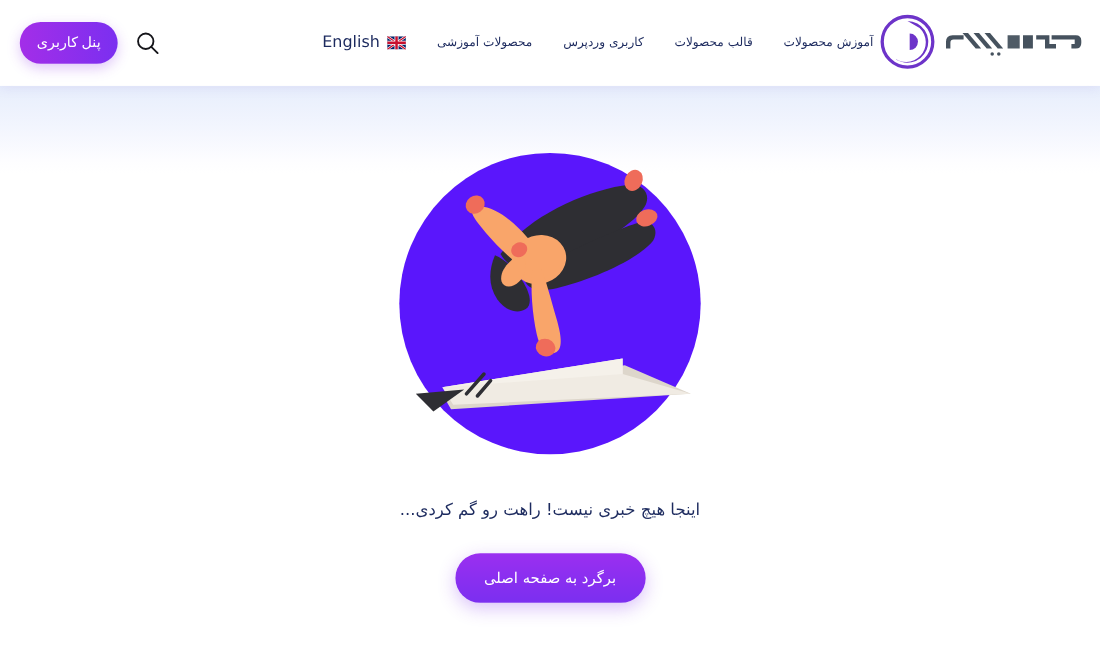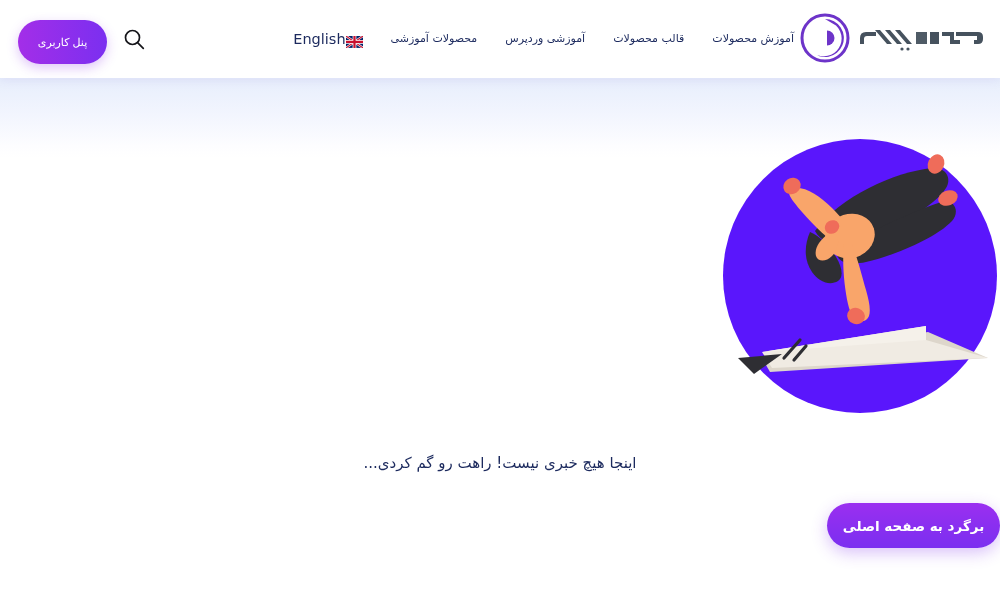--- a/index.html
+++ b/index.html
@@ -65,21 +65,22 @@
     font-size: 11px;
     letter-spacing: 0;
     padding: 0 14px;
     line-height: 78px;
     white-space: nowrap;
     cursor: pointer;
     text-decoration: none;
   }
   .nav-item.lang {
     display: flex;
-    align-items: flex-end;
+    align-items: center;
+    gap: 7px;
     direction: ltr;
     font-size: 14.5px;
     line-height: normal;
   }
   .flag-icon {
     display: inline-block;
     width: 17px; height: 12px;
     vertical-align: middle;
   }
 
@@ -92,27 +93,27 @@
     display: flex;
     align-items: center;
     justify-content: center;
   }
 
   .panel-btn {
     position: absolute;
     left: 18px;
     top: 20px;
     width: 89px;
-    height: 44px;
+    height: 38px;
     border: none;
     border-radius: 22px;
     background: linear-gradient(270deg, #7b2ff0 0%, #a32ee8 100%);
     color: #ffffff;
-    font-size: 11px;
-    font-family: Liberation Sans, sans-serif;
+    font-size: 13px;
+    font-family: Liberation Serif, serif;
     cursor: pointer;
     box-shadow: 0 4px 12px rgba(140, 50, 230, 0.28);
     direction: rtl;
     padding: 0;
   }
 
   
   .bg-fade {
     position: absolute;
     top: 78px; left: 0;
@@ -124,20 +125,21 @@
 
   
   .main {
     position: absolute;
     top: 78px; left: 0;
     width: 1000px;
     height: 522px;
     z-index: 5;
     display: flex;
     flex-direction: column;
+    align-items: center;
     border-radius: 14px;
   }
 
   .illus-wrap {
     margin-top: 58px;
     width: 280px;
     height: 280px;
   }
   .illus-wrap svg { display:block; width:280px; height:280px; }
 
@@ -156,21 +158,20 @@
     border: none;
     border-radius: 24px;
     background: linear-gradient(180deg, #9b2ff0 0%, #8a2ff0 50%, #7b2ff0 100%);
     color: #ffffff;
     font-size: 13.5px;
     font-family: inherit;
     cursor: pointer;
     box-shadow: 0 5px 16px rgba(130, 50, 235, 0.30);
     direction: rtl;
     padding: 0;
-    font-weight: bold;
   }
 </style>
 </head>
 <body>
 
 <div class="header">
 
   <div class="logo-block">
     <span class="logo-word">
       <svg viewBox="0 0 130 40" xmlns="http://www.w3.org/2000/svg" aria-hidden="true">
@@ -195,21 +196,21 @@
         <path d="M25 6 A19 19 0 1 1 11.5 38.5 A14 14 0 1 0 36 12.5 Z" fill="#6d34c9"></path>
         <circle cx="27" cy="25" r="7.5" fill="#ffffff"></circle>
         <path d="M27 17.5 A7.5 7.5 0 0 1 27 32.5 Z" fill="#6d34c9"></path>
       </svg>
     </span>
   </div>
 
   <nav class="nav">
     <a class="nav-item">آموزش محصولات</a>
     <a class="nav-item">قالب محصولات</a>
-    <a class="nav-item">آموزشی وردپرس</a>
+    <a class="nav-item">کاربری وردپرس</a>
     <a class="nav-item">محصولات آموزشی</a>
     <a class="nav-item lang">
       <span>English</span>
       <span class="flag-icon">
         <svg viewBox="0 0 60 42" xmlns="http://www.w3.org/2000/svg" aria-hidden="true">
           <rect width="60" height="42" fill="#012169"></rect>
           <path d="M0 0 L60 42 M60 0 L0 42" stroke="#ffffff" stroke-width="8"></path>
           <path d="M0 0 L60 42 M60 0 L0 42" stroke="#C8102E" stroke-width="4"></path>
           <path d="M30 0 V42 M0 21 H60" stroke="#ffffff" stroke-width="13"></path>
           <path d="M30 0 V42 M0 21 H60" stroke="#C8102E" stroke-width="8"></path>

